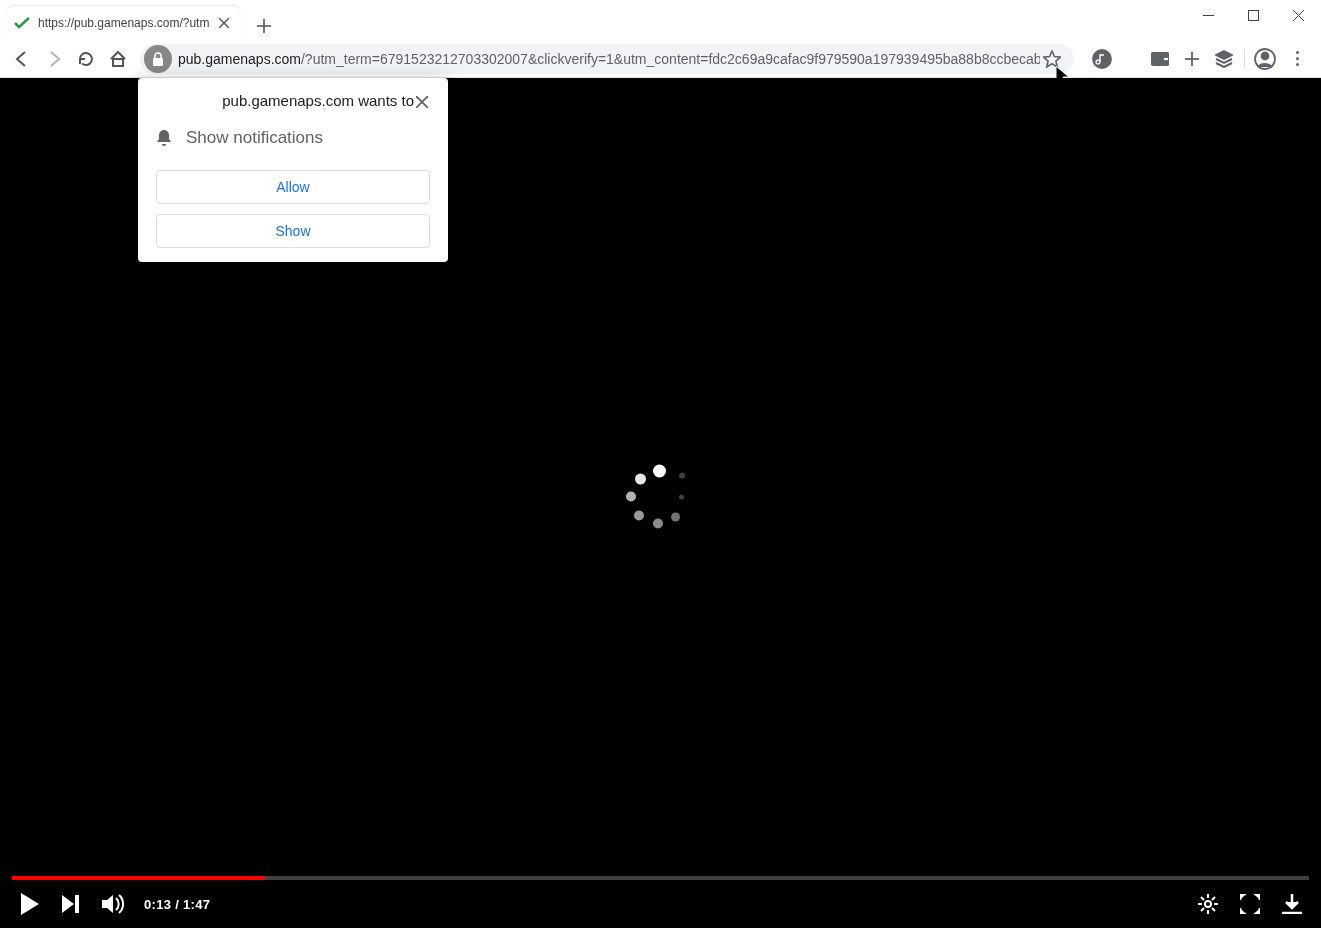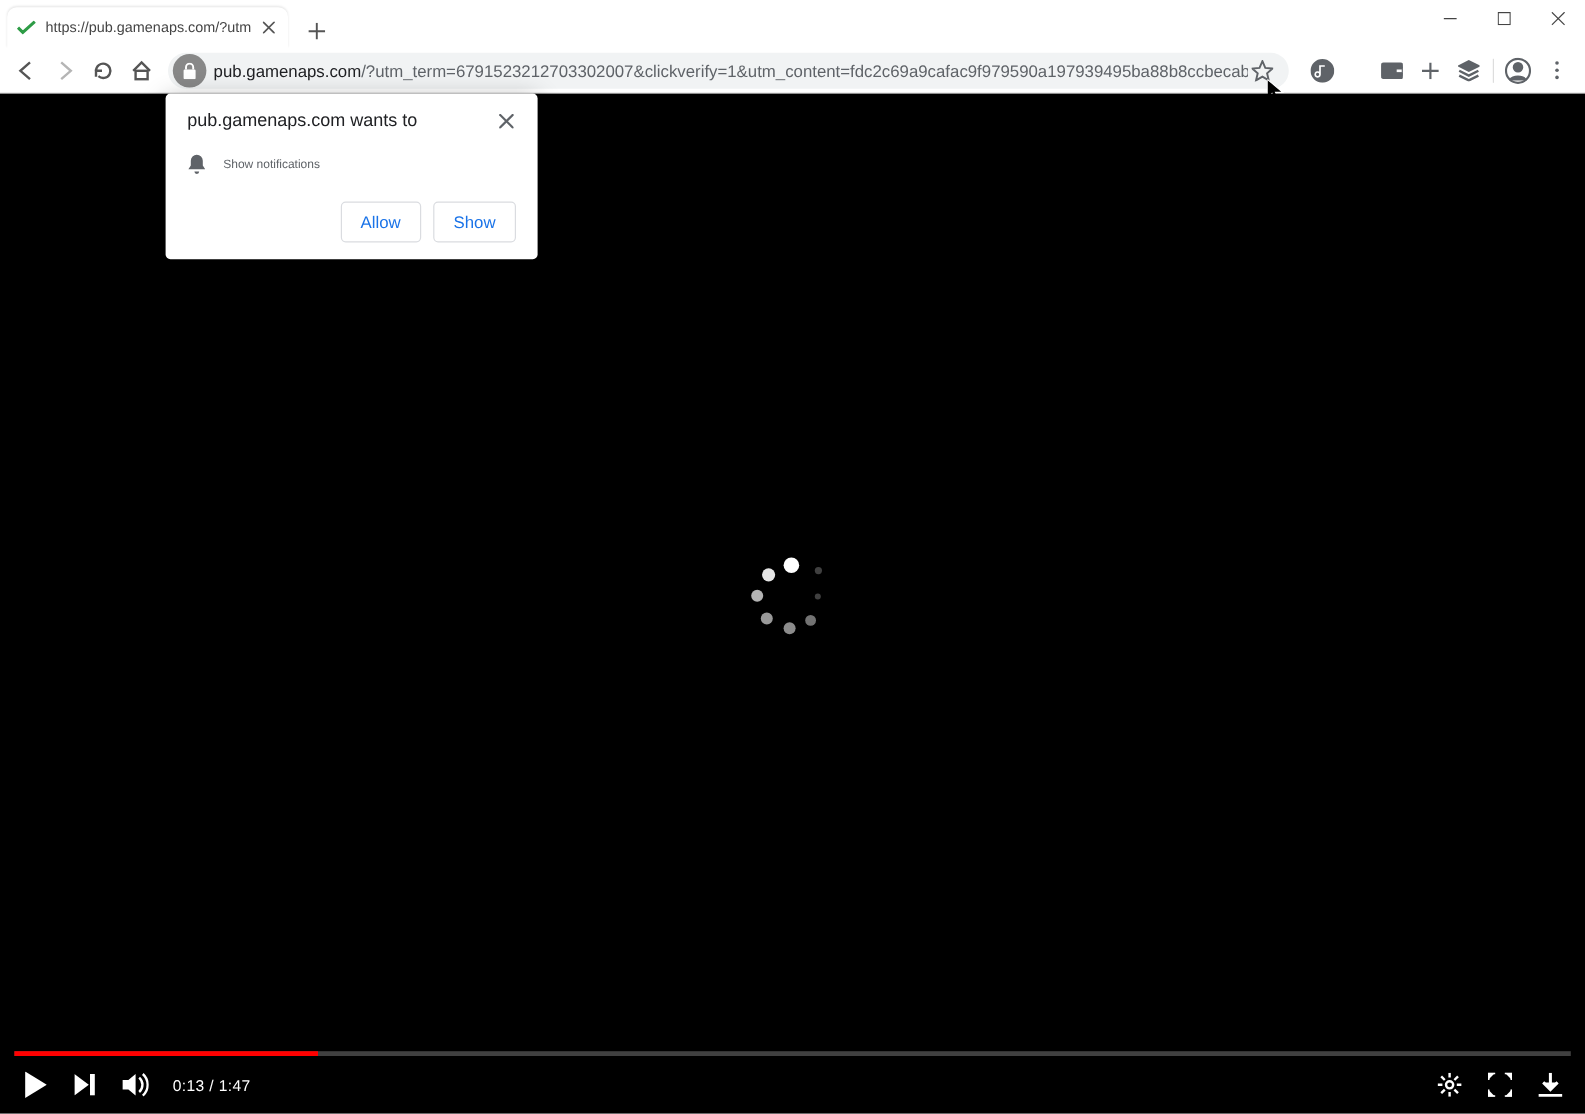--- a/index.html
+++ b/index.html
@@ -37,21 +37,21 @@
   .ext-btn { width: 32px; height: 32px; display: flex; align-items: center; justify-content: center; cursor: pointer; }
   .ext-btn svg { stroke: #5f6368; stroke-width: 1.8; fill: #5f6368; }
   .ext-divider { width: 1px; height: 20px; background: #ddd; margin: 0 4px; }
   .kebab { display: flex; flex-direction: column; gap: 3px; }
   .kebab span { width: 3px; height: 3px; background: #5f6368; border-radius: 50%; }
 
   
   .cursor { position: absolute; top: 66px; left: 1056px; pointer-events: none; }
 
   
-  .page { position: absolute; top: 78px; left: 0; right: 0; bottom: 0; background: #000; }
+  .page { position: absolute; top: 78px; left: 0; right: 0; bottom: 0; background: #000; font-weight: bold; }
   .spinner { position: absolute; left: 50%; top: 50%; transform: translate(-50%, -55%); width: 70px; height: 70px; }
   .spinner .dot { position: absolute; border-radius: 50%; background: #fff; }
   
   .d1 { width: 13px; height: 13px; left: 27px; top: 0;   opacity: 1;   }
   .d2 { width: 6px;  height: 6px;  left: 53px; top: 8px; opacity: .25; }
   .d3 { width: 5px;  height: 5px;  left: 53px; top: 30px;opacity: .25; }
   .d4 { width: 9px;  height: 9px;  left: 45px; top: 48px;opacity: .45; }
   .d5 { width: 10px; height: 10px; left: 27px; top: 54px;opacity: .55; }
   .d6 { width: 10px; height: 10px; left: 8px;  top: 46px;opacity: .6;  }
   .d7 { width: 10px; height: 10px; left: 0;    top: 27px;opacity: .7;  }
@@ -62,27 +62,27 @@
   .video-progress .played { position: absolute; left: 0; top: 0; bottom: 0; background: #f00; }
   .video-controls { position: absolute; left: 0; right: 0; bottom: 0; height: 48px; display: flex; align-items: center; padding: 0 18px; }
   .vc-left, .vc-right { display: flex; align-items: center; gap: 20px; }
   .vc-right { margin-left: auto; }
   .vc-btn { width: 22px; height: 22px; display: flex; align-items: center; justify-content: center; cursor: pointer; }
   .vc-btn svg { fill: #fff; }
   .vc-time { color: #fff; font-size: 13px; letter-spacing: .3px; }
 
   
   .perm-dialog { position: absolute; top: 78px; left: 138px; width: 310px; background: #fff; border-radius: 4px; box-shadow: 0 4px 20px rgba(0,0,0,.3); padding: 14px 18px 14px 18px; }
-  .perm-header { display: flex; align-items: flex-start; justify-content: space-between; }
+  .perm-header { display: flex; align-items: flex-start; justify-content: flex-end; }
   .perm-title { font-size: 15px; color: #202124; }
   .perm-close { cursor: pointer; padding: 2px; }
   .perm-item { display: flex; align-items: center; gap: 14px; margin-top: 14px; }
   .perm-item svg { fill: #5f6368; }
-  .perm-item span { font-size: 10px; color: #5f6368; }
-  .perm-actions { display: flex; justify-content: flex-end; gap: 10px; margin-top: 22px; }
+  .perm-item span { font-size: 17px; color: #5f6368; }
+  .perm-actions { display: flex; justify-content: flex-end; gap: 10px; margin-top: 22px; flex-direction: column; }
   .perm-btn { border: 1px solid #dadce0; background: #fff; color: #1a73e8; font-size: 14px; padding: 8px 16px; border-radius: 4px; cursor: pointer; }
 </style>
 </head>
 <body>
 
 <div class="window-controls">
   <div class="win-btn">
     <svg width="11" height="11">
         <line x1="0" y1="5.5" x2="11" y2="5.5"></line>
       </svg>

